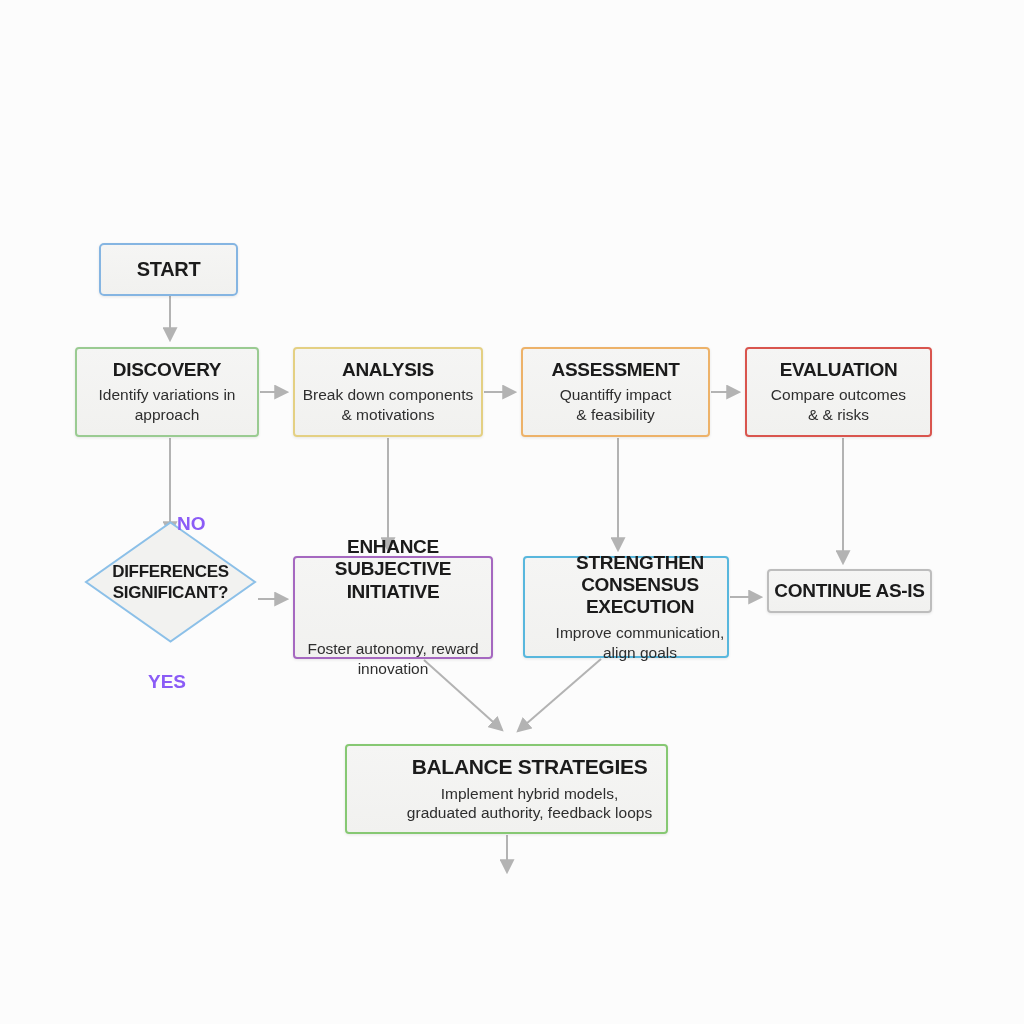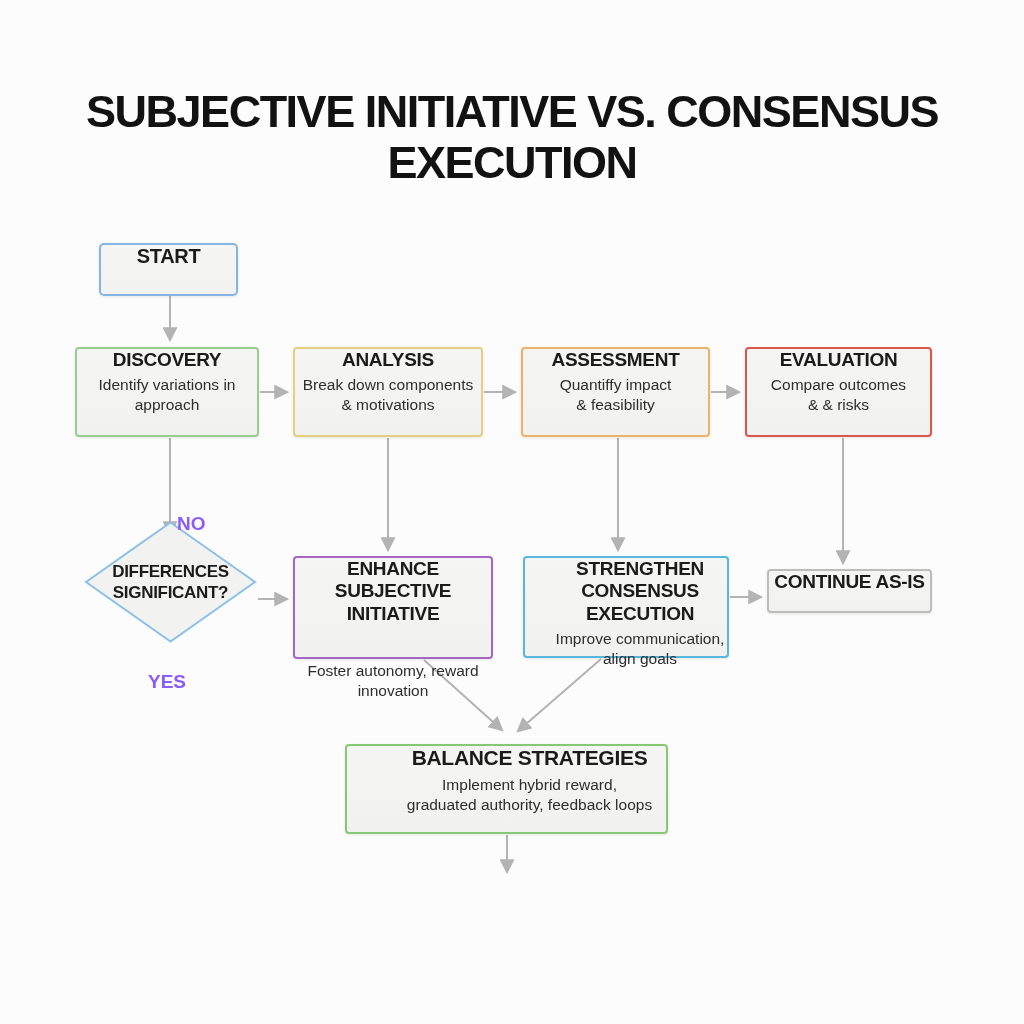--- a/index.html
+++ b/index.html
@@ -11,21 +11,21 @@
   .diagram-title{
     position:absolute;top:86px;left:0;width:1024px;
     text-align:center;font-weight:700;font-size:45px;line-height:51px;
     letter-spacing:-1.5px;color:#121212;white-space:pre-line;
   }
   
   .node{
     position:absolute;box-sizing:border-box;
     background:linear-gradient(180deg,#f5f5f4 0%,#f1f1ef 100%);
     border:2px solid #999;border-radius:4px;
-    display:flex;flex-direction:column;align-items:center;justify-content:flex-start;
+    display:flex;flex-direction:column;align-items:center;justify-content:center;
     box-shadow:0 1px 3px rgba(0,0,0,0.09);
     text-align:center;
   }
   .node-title{
     font-weight:700;font-size:19px;letter-spacing:-0.3px;color:#1b1b1b;
     line-height:1.18;white-space:pre-line;
   }
   .node-sub{
     font-size:15.5px;color:#2e2e2e;line-height:1.28;margin-top:4px;white-space:pre-line;
   }
@@ -84,22 +84,20 @@
     <line class="arrow" x1="388" y1="438" x2="388" y2="550" marker-end="url(#ah)"></line>
     <line class="arrow" x1="618" y1="438" x2="618" y2="550" marker-end="url(#ah)"></line>
     <line class="arrow" x1="843" y1="438" x2="843" y2="563" marker-end="url(#ah)"></line>
     <line class="arrow" x1="258" y1="599" x2="287" y2="599" marker-end="url(#ah)"></line>
     <line class="arrow" x1="730" y1="597" x2="761" y2="597" marker-end="url(#ah)"></line>
     <line class="arrow" x1="424" y1="660" x2="502" y2="730" marker-end="url(#ah)"></line>
     <line class="arrow" x1="601" y1="659" x2="518" y2="731" marker-end="url(#ah)"></line>
     <line class="arrow" x1="507" y1="835" x2="507" y2="872" marker-end="url(#ah)"></line>
   </svg>
 
-  <div class="diagram-title" style="color: rgb(18, 18, 18);">SUBJECTIVE INITIATIVE VS. CONSENSUS
-EXECUTION</div>
 
   <div class="node" id="node-start" style="border-color: rgb(133, 181, 226);">
     <div class="node-title">START</div>
   </div>
 
   <div class="node" id="node-discovery" style="border-color: rgb(154, 203, 146);">
     <div class="node-title">DISCOVERY</div>
     <div class="node-sub">Identify variations in
 approach</div>
   </div>
@@ -146,18 +144,18 @@
     <div class="node-sub">Improve communication,
 align goals</div>
   </div>
 
   <div class="node" id="node-continue" style="border-color: rgb(189, 189, 189);">
     <div class="node-title">CONTINUE AS-IS</div>
   </div>
 
   <div class="node" id="node-balance" style="border-color: rgb(134, 200, 115); padding-left: 46px;">
     <div class="node-title">BALANCE STRATEGIES</div>
-    <div class="node-sub">Implement hybrid reward,
+    <div class="node-sub">Implement hybrid models,
 graduated authority, feedback loops</div>
   </div>
 
 
 </div>
 
 </body></html>

